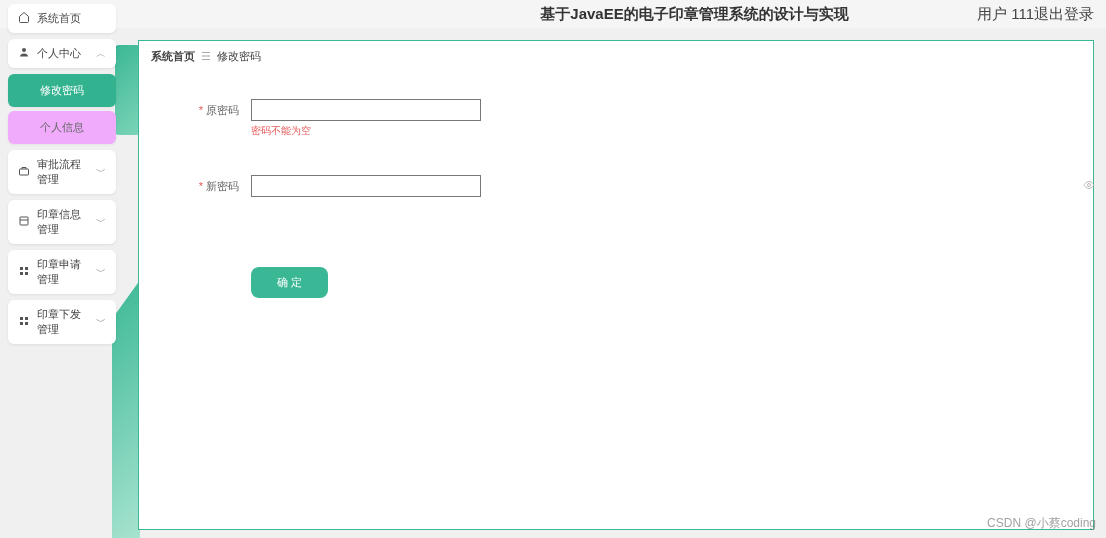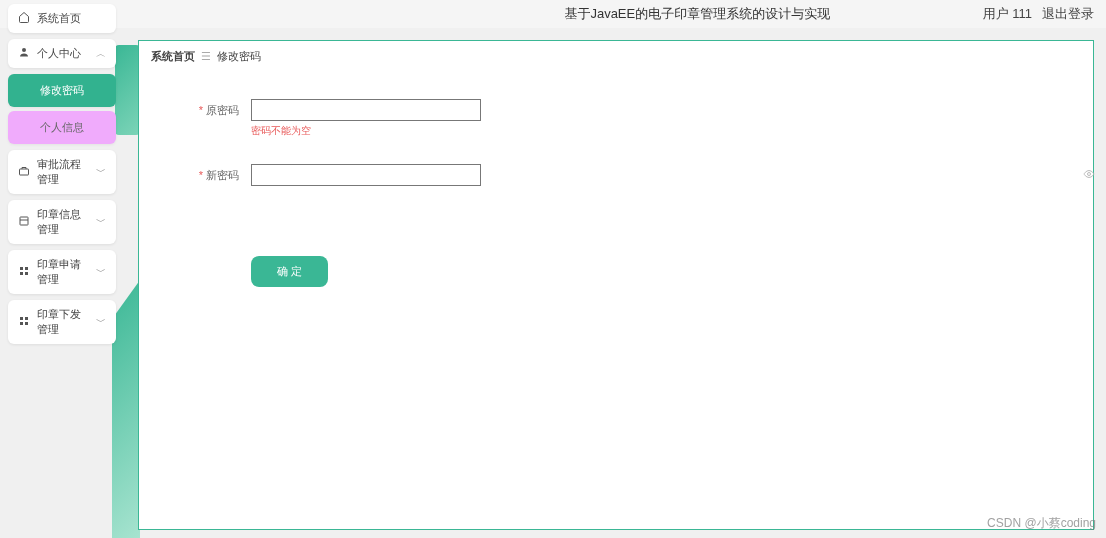--- a/index.html
+++ b/index.html
@@ -33,22 +33,22 @@
       position: absolute;
       left: 0; top: 0;
       width: 1106px; height: 28px;
       background: #f5f5f5;
       display: flex;
       align-items: center;
       justify-content: space-between;
       padding: 0 12px;
       z-index: 5;
     }
-    .header-title { font-weight: 400; font-size: 13px; margin-left: 400px; }
-    .header-right { display: flex; gap: 10px; font-size: 13px; color: #444; }
+    .header-title { font-weight: 700; font-size: 15px; margin-left: 400px; }
+    .header-right { display: flex; font-size: 15px; color: #444; }
     .sidebar {
       position: absolute;
       left: 8px; top: 4px;
       width: 108px;
       z-index: 6;
     }
     .menu-card {
       background: #fff;
       border-radius: 6px;
       box-shadow: 0 1px 3px rgba(0,0,0,0.08);
@@ -90,21 +90,21 @@
       font-size: 11px;
       color: #444;
       border-bottom: 1px solid rgba(0,0,0,0);
       display: flex;
       align-items: center;
       gap: 6px;
     }
     .breadcrumb .sep { color: #aaa; }
     .form { padding: 20px 30px; }
     .form-row { display: flex; align-items: flex-start; margin-bottom: 80px; }
-    .form-row:first-child { margin-bottom: 26px; margin-top: 6px; }
+    .form-row:first-child { margin-bottom: 37px; margin-top: 6px; }
     .form-label {
       width: 70px;
       text-align: right;
       font-size: 11px;
       color: #666;
       padding-top: 4px;
       margin-right: 12px;
     }
     .form-label .req { color: #e85959; margin-right: 3px; }
     .form-input {

